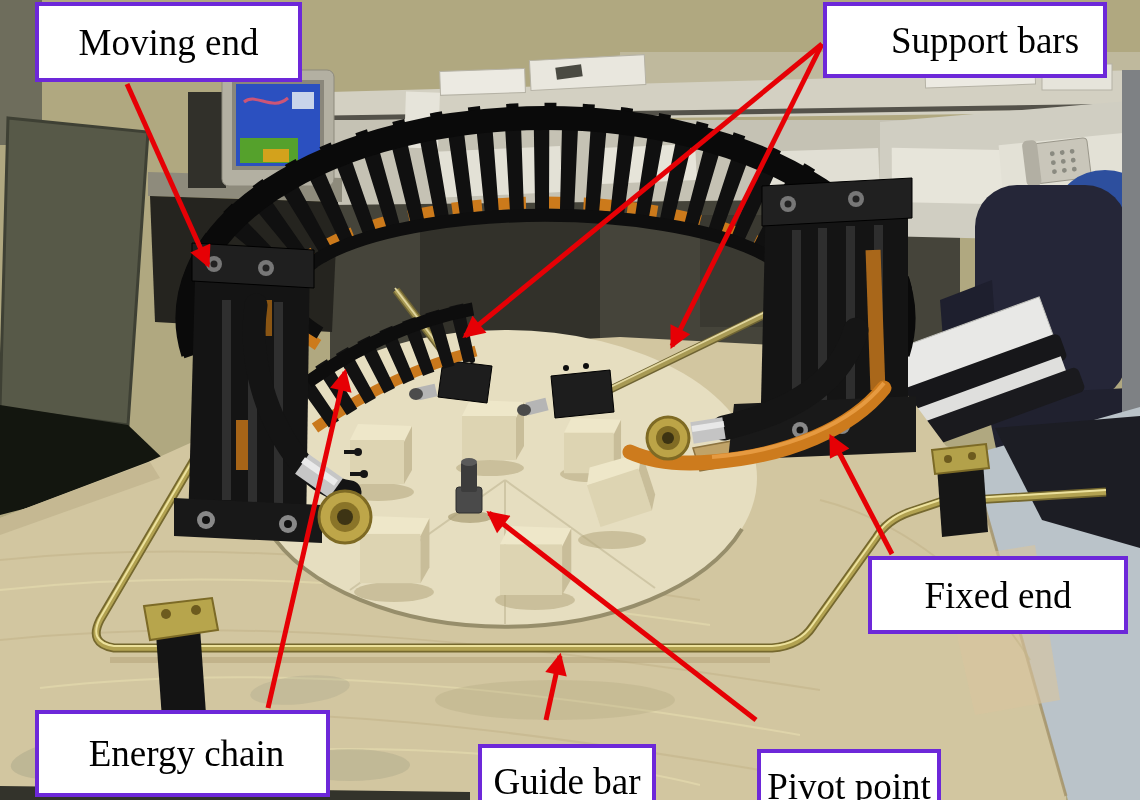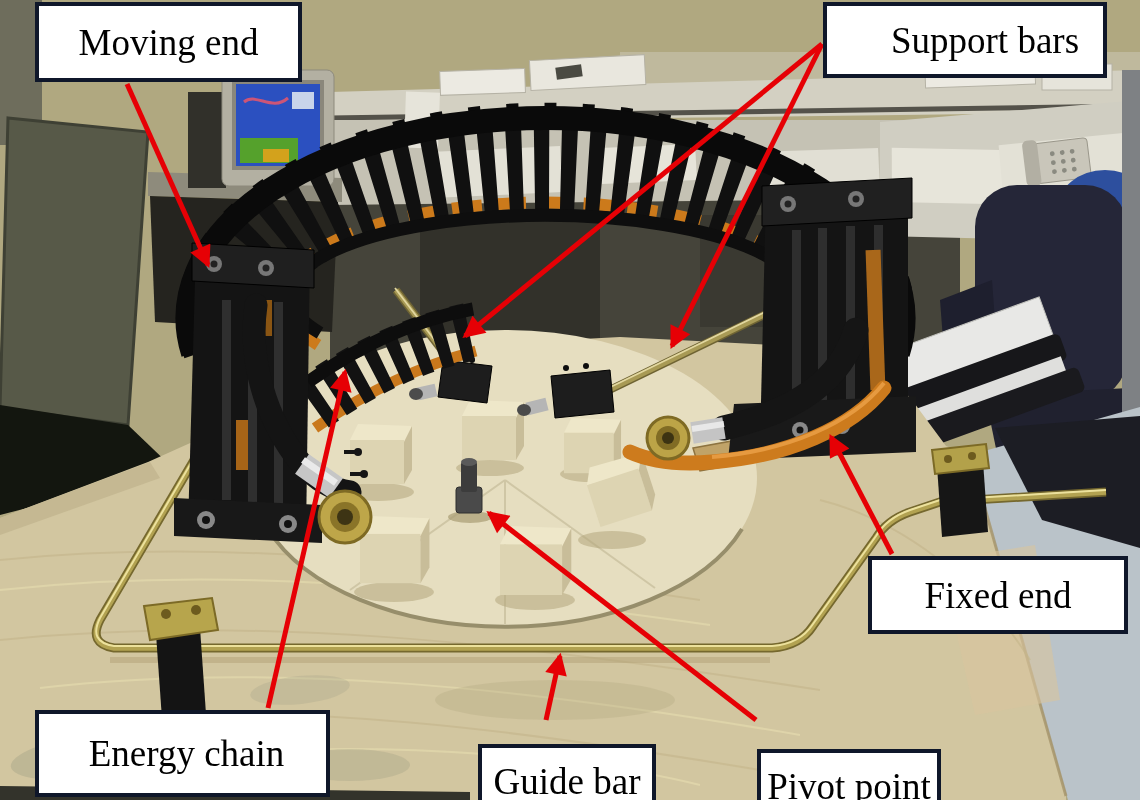--- a/index.html
+++ b/index.html
@@ -1,19 +1,19 @@
 <!DOCTYPE html>
 <html><head>
 <meta charset="utf-8">
 <style>
   html,body{margin:0;padding:0;background:#888;}
   .stage{position:relative;width:1140px;height:800px;overflow:hidden;background:#b0a880;
          font-family:"Liberation Serif","DejaVu Serif",serif;}
   .stage svg{position:absolute;left:0;top:0;}
-  .label{position:absolute;box-sizing:border-box;background:#ffffff;border:4px solid #0f172a;
+  .label{position:absolute;box-sizing:border-box;background:#ffffff;border:4px solid #6d28d9;
          display:flex;align-items:center;justify-content:center;
          font-size:37px;color:#000;line-height:1;white-space:nowrap;z-index:5;}
 </style>
 </head>
 <body>
 
 <div class="stage">
 
 <svg width="1140" height="800" viewBox="0 0 1140 800">
   <defs>

